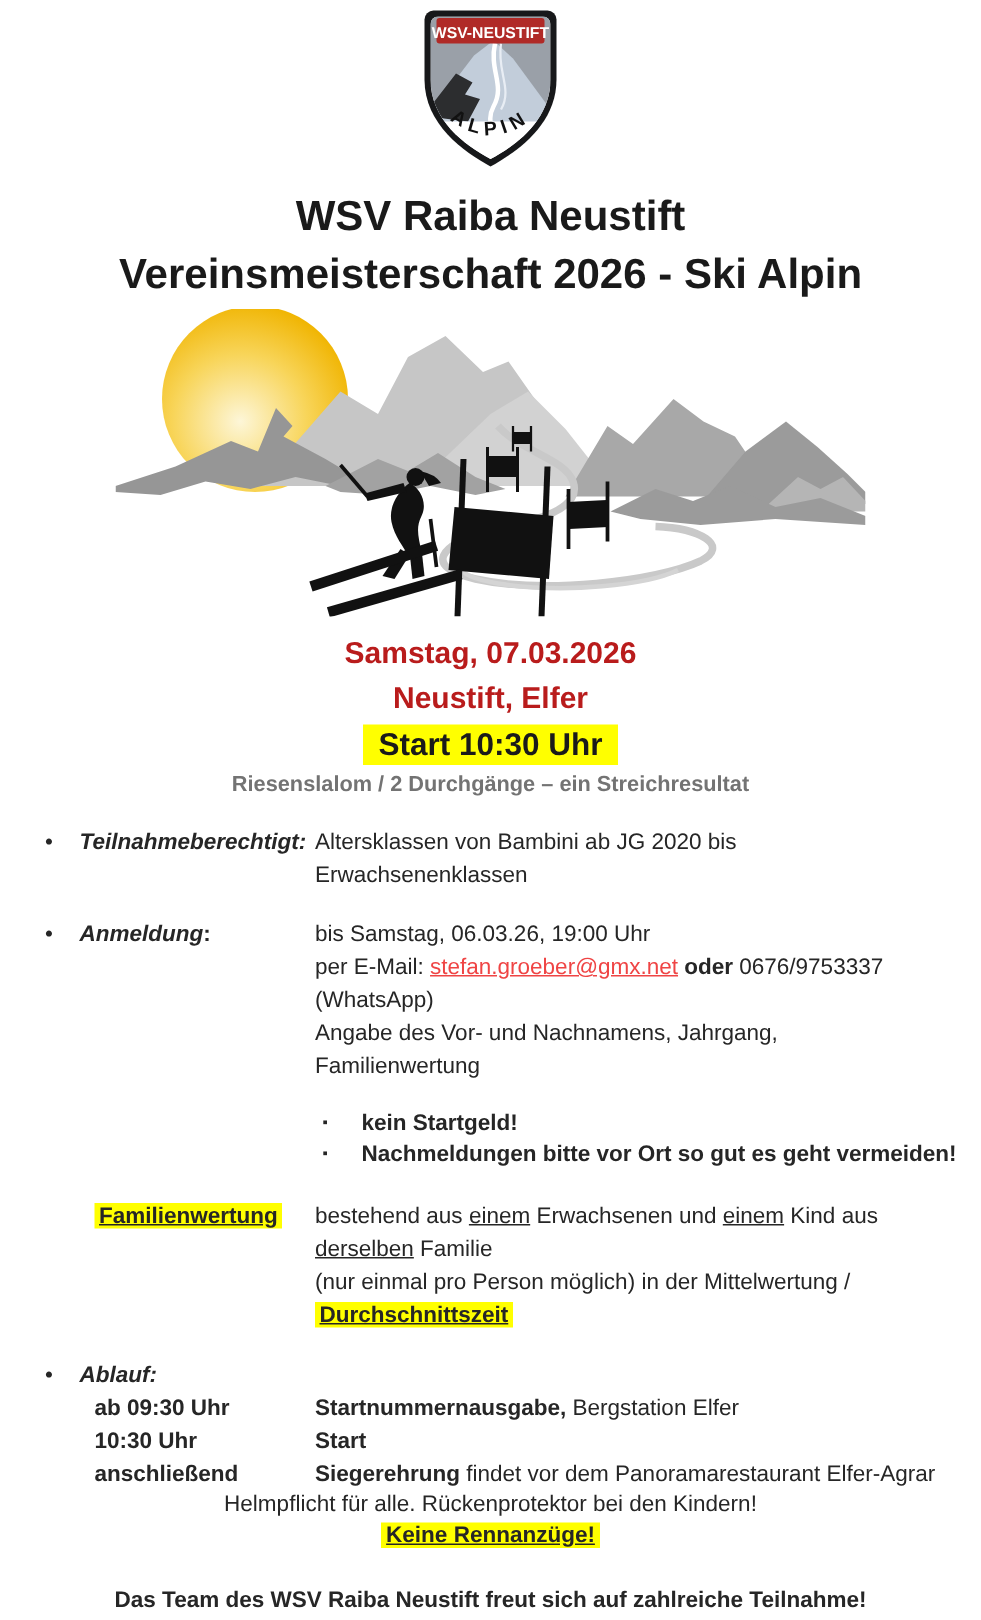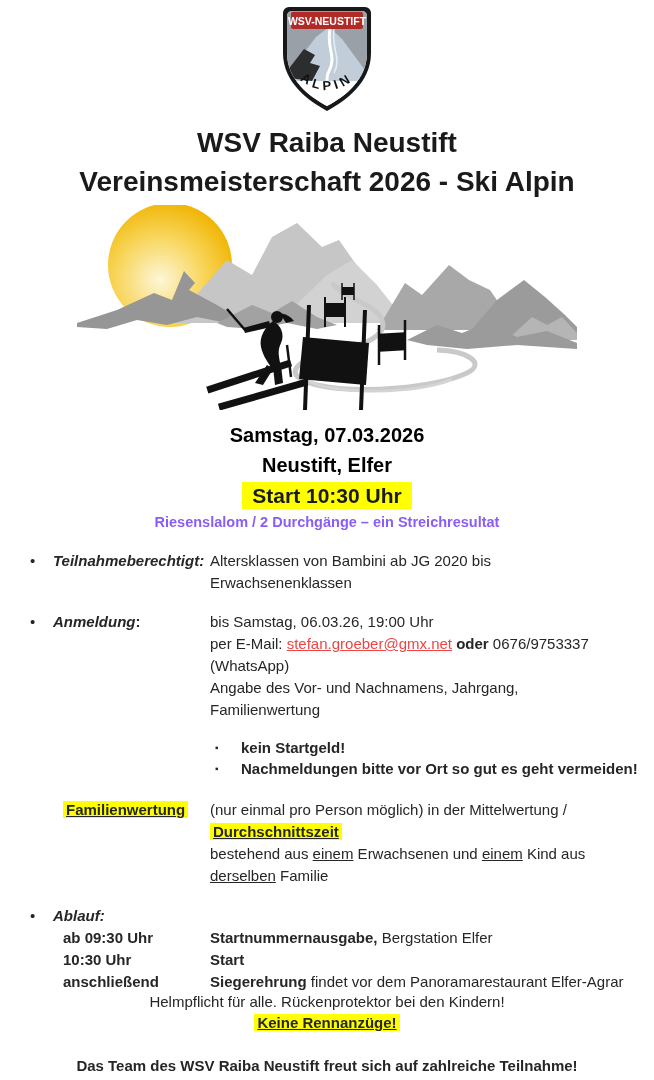--- a/index.html
+++ b/index.html
@@ -19,24 +19,24 @@
 
   
   .title { text-align:center; margin-top:6px; }
   .title .line { font-size:28px; font-weight:bold; line-height:39px; color:#1a1a1a; }
 
   
   .hero { display:block; margin:4px auto 0 auto; }
 
   
   .event { text-align:center; margin-top:10px; }
-  .event .date, .event .loc { font-size:20px; font-weight:bold; line-height:30px; color:#000000; }
+  .event .date, .event .loc { font-size:20px; font-weight:bold; line-height:30px; color:#b91c1c; }
   .event .start { display:inline-block; font-size:21px; font-weight:bold; color:#1a1a1a;
                   background:#ffff00; padding:0 10px; line-height:27px; margin-top:2px; }
-  .event .format { font-size:14.5px; font-weight:bold; margin-top:5px; color:#8b5cf6; }
+  .event .format { font-size:14.5px; font-weight:bold; margin-top:5px; color:#737373; }
 
   
   .details { font-size:15px; line-height:22px; }
   .row { display:flex; padding-left:30px; }
   .bullet { width:23px; flex:0 0 23px; font-size:15px; }
   .label { width:157px; flex:0 0 157px; font-weight:bold; font-style:italic; }
   .label .plain-colon { font-style:normal; }
   .content { flex:1; padding-right:24px; }
   .indent-label { width:147px; flex:0 0 147px; font-weight:bold; }
   .pad63 { padding-left:63px; }
@@ -189,22 +189,22 @@
       </div>
       <div class="sub-row">
         <div class="sq">▪</div>
         <div>Nachmeldungen bitte vor Ort so gut es geht vermeiden!</div>
       </div>
     </div>
 
     <div class="row mt-fam" style="padding-left:63px;">
       <div class="indent-label"><span class="hl">Familienwertung</span></div>
       <div class="content">
+        <div><span>bestehend aus </span><span class="u">einem</span><span> Erwachsenen und </span><span class="u">einem</span><span> Kind aus </span><span class="u">derselben</span><span> Familie</span></div>
         <div><span>(nur einmal pro Person möglich) in der Mittelwertung / </span><span class="hl u">Durchschnittszeit</span></div>
-        <div><span>bestehend aus </span><span class="u">einem</span><span> Erwachsenen und </span><span class="u">einem</span><span> Kind aus </span><span class="u">derselben</span><span> Familie</span></div>
       </div>
     </div>
 
     <div class="row mt-abl">
       <div class="bullet">•</div>
       <div class="label">Ablauf:</div>
     </div>
     <div class="row pad63">
       <div class="indent-label">ab 09:30 Uhr</div>
       <div class="content"><span class="b">Startnummernausgabe,</span><span> Bergstation Elfer</span></div>

